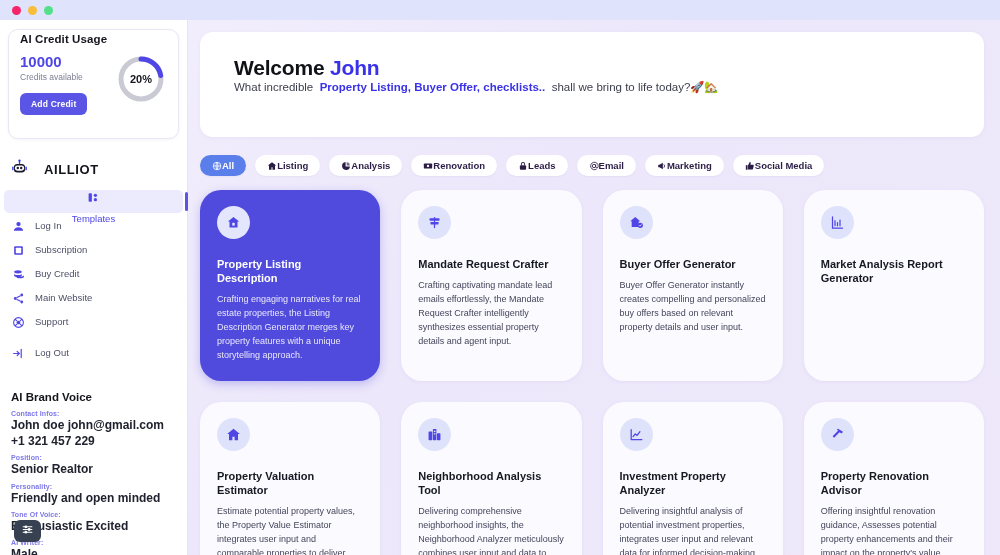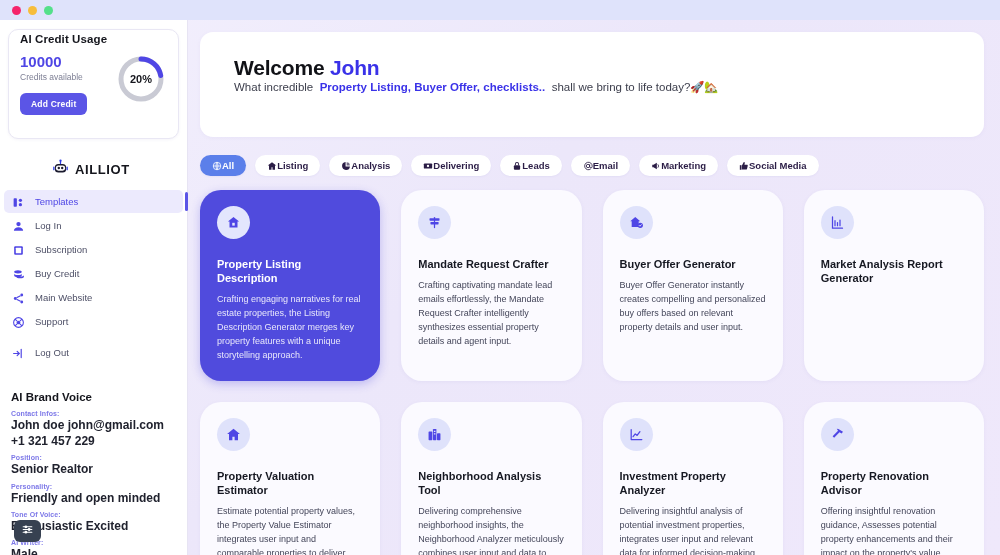--- a/index.html
+++ b/index.html
@@ -76,41 +76,40 @@
     width: 50px; height: 50px;
   }
   #donut-label {
     position: absolute; inset: 0;
     display: flex; align-items: center; justify-content: center;
     font-size: 11px; font-weight: bold; color: #15161d;
   }
 
   
   #brand-row {
-    display: flex; align-items: center; gap: 6px;
+    display: flex; align-items: center; gap: 16px;
     padding: 16px 0 10px 11px;
-    margin-left: 41px;
   }
   #brand-name {
     font-size: 13px; font-weight: bold; color: #15161d;
     letter-spacing: .6px;
   }
 
   
   #nav-list { padding: 0 4px; }
   .nav-item {
     display: flex; align-items: center; gap: 10px;
     height: 23px;
     padding: 0 8px;
     margin: 0 0 1px 0;
     border-radius: 5px;
     cursor: pointer;
     position: relative;
   }
-  .nav-item.active { background: #eceafd; }
+  .nav-item.active { background: #eceafd; flex-direction: column; }
   .nav-item.active::after {
     content: ""; position: absolute; right: -5px; top: 2px;
     width: 3px; height: 19px; border-radius: 2px; background: #5b55e6;
   }
   .nav-label { font-size: 9.5px; color: #4d4f66; }
   .nav-item.active .nav-label { color: #4f46e5; font-weight: normal; }
   .nav-icon { width: 13px; height: 13px; display:block; flex: 0 0 13px; }
 
   
   #brand-voice { padding: 26px 11px 0 11px; }
@@ -423,21 +422,21 @@
         <span>Analysis</span>
       </button>
 
       <button class="tab-pill">
         <span class="tab-icon">
           <svg viewBox="0 0 24 24" width="10" height="10" fill="none">
             <rect x="2" y="6" width="20" height="12" rx="2" fill="#2b1d46"></rect>
             <circle cx="12" cy="12" r="2.8" fill="#ffffff"></circle>
           </svg>
         </span>
-        <span>Delivering</span>
+        <span>Renovation</span>
       </button>
 
       <button class="tab-pill">
         <span class="tab-icon">
           <svg viewBox="0 0 24 24" width="10" height="10" fill="#2b1d46">
             <path d="M7 10V7.5a5 5 0 0110 0V10h-2.2V7.5a2.8 2.8 0 10-5.6 0V10z"></path>
             <rect x="4.5" y="10" width="15" height="11" rx="2.5"></rect>
           </svg>
         </span>
         <span>Leads</span>

